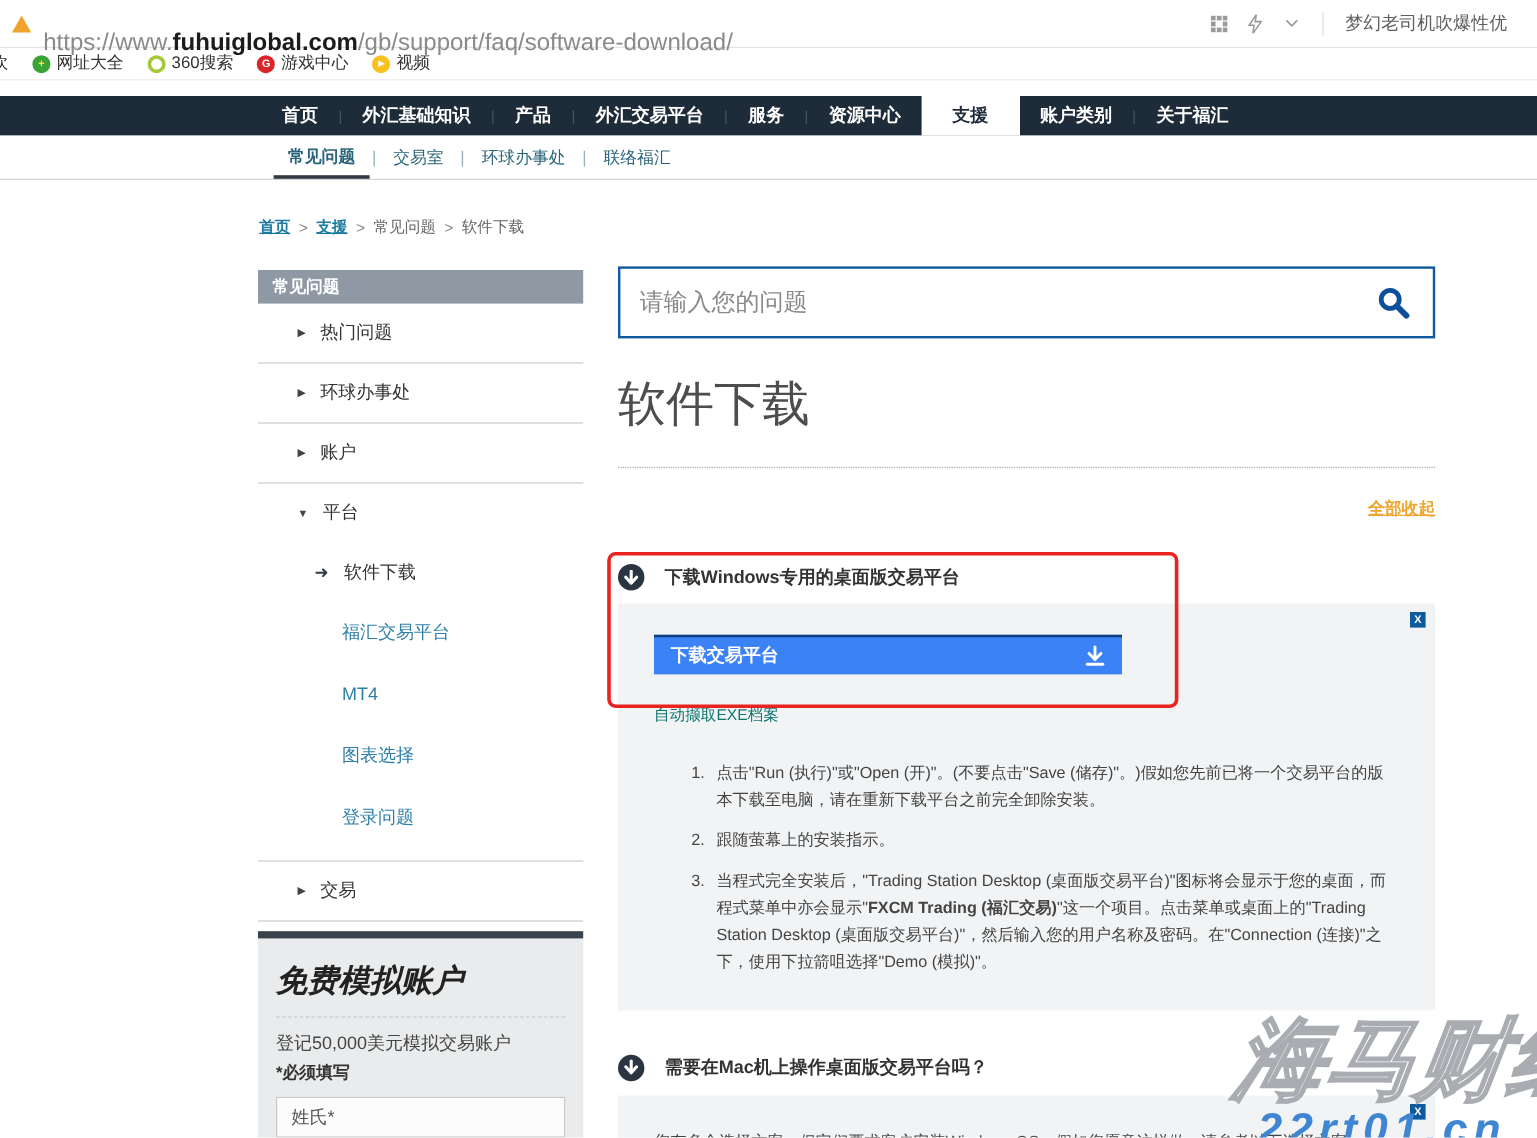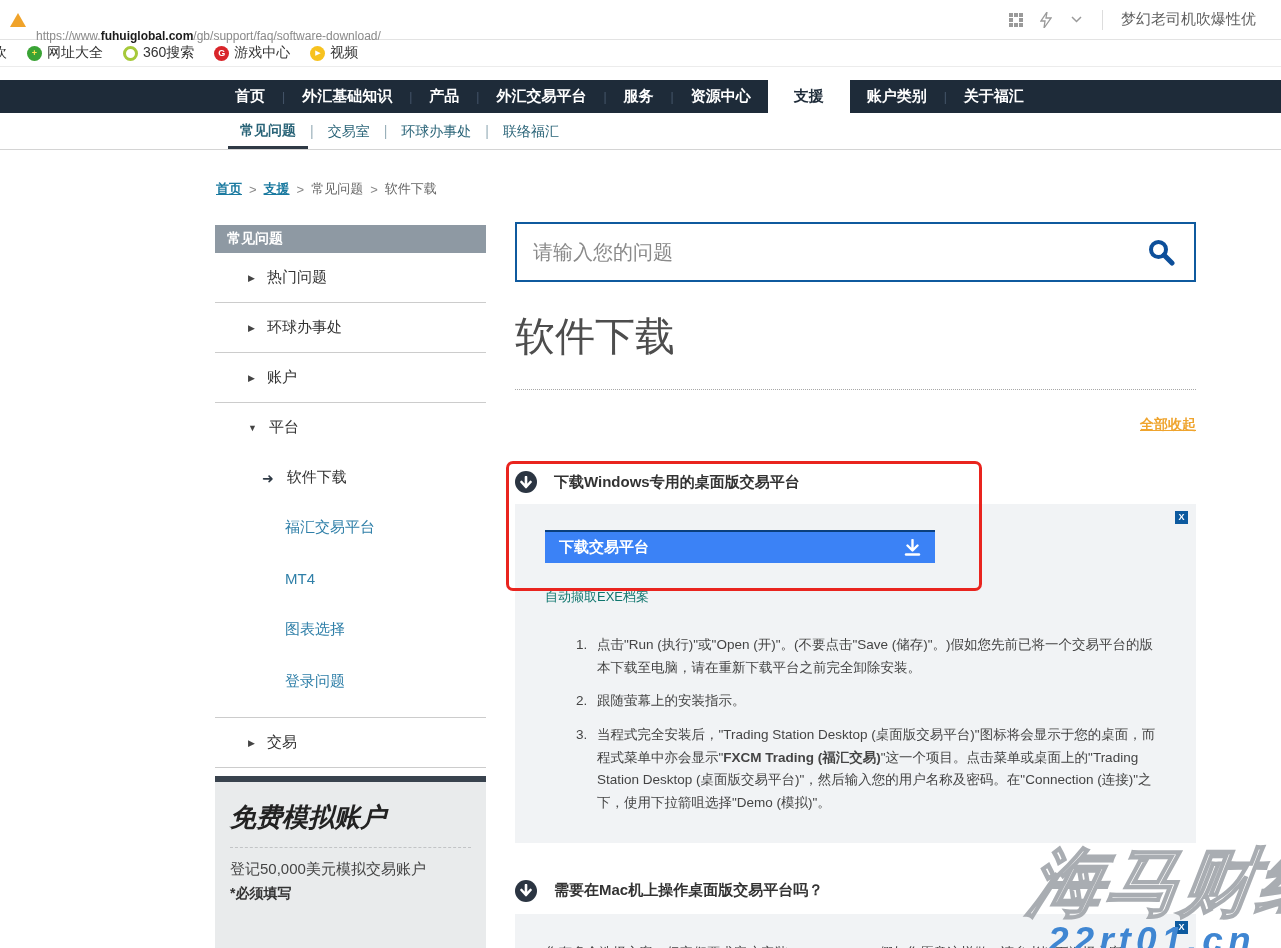--- a/index.html
+++ b/index.html
@@ -7,21 +7,21 @@
   body {
     font-family:"Liberation Sans","DejaVu Sans",sans-serif;
     background:#fff; color:#333; overflow:hidden; position:relative;
   }
 
   
   .urlbar { height:40px; background:#fff; border-bottom:1px solid #e3e3e3;
     display:flex; align-items:center; padding:0 10px; }
   .site-icon { width:0; height:0; border-left:8px solid transparent; border-right:8px solid transparent;
     border-bottom:14px solid #f0a32a; margin-right:10px; flex:none; }
-  .url-text { font-size:12px; color:#8a8a8a; white-space:nowrap; overflow:hidden; flex:1;margin-top:33px; }
+  .url-text { font-size:20px; color:#8a8a8a; white-space:nowrap; overflow:hidden; flex:1;margin-top:33px; }
   .url-domain { color:#1b1b1b; font-weight:bold; }
   .urlbar-right { display:flex; align-items:center; gap:14px; flex:none; color:#9a9a9a; }
   .u-icon { width:16px; height:16px; display:inline-flex; align-items:center; justify-content:center; }
   .u-sep { width:1px; height:20px; background:#ddd; margin:0 4px; }
   .ticker { font-size:15px; color:#5f5f5f; white-space:nowrap; width:150px; overflow:hidden; }
 
   .bookmarks { height:27px; background:#fff; border-bottom:1px solid #ececec;
     display:flex; align-items:center; gap:20px; padding-left:0; font-size:14px; color:#333; }
   .bm-partial { margin-left:-7px; color:#333; }
   .bm { display:flex; align-items:center; gap:5px; cursor:pointer; }
@@ -266,20 +266,21 @@
     <div class="side-item">
       <span class="tri">▶</span>
       <span>交易</span>
     </div>
   </div>
 
   <div class="demo-form">
     <div class="demo-title">免费模拟账户</div>
     <div class="demo-sub">登记50,000美元模拟交易账户</div>
     <div class="demo-req">*必须填写</div>
+    <input class="demo-input" type="text" placeholder="姓氏*" style="">
     
   </div>
 
   <div class="main">
 
     <div class="searchbox">
       <input class="search-input" type="text" placeholder="请输入您的问题" style="">
       <button class="search-btn">
         <svg width="28" height="28" viewBox="0 0 28 28">
           <circle cx="11.5" cy="11.5" r="7.5" fill="none" stroke="#0d4f9a" stroke-width="4"></circle>

